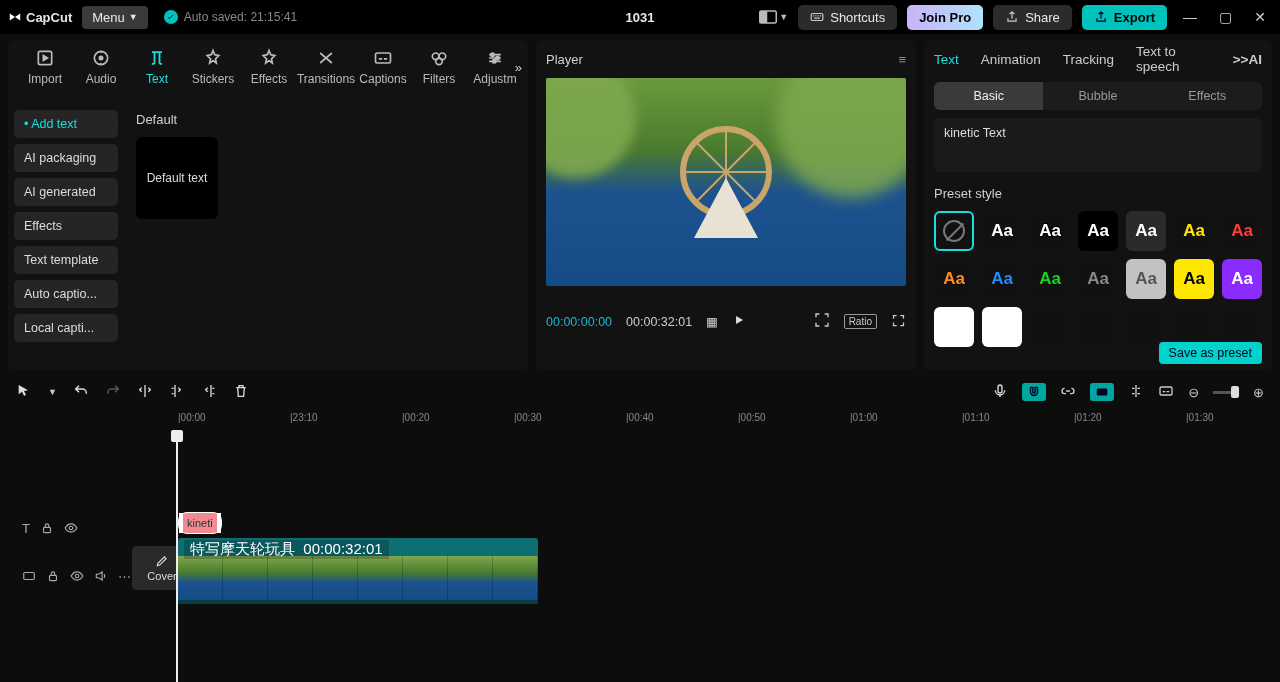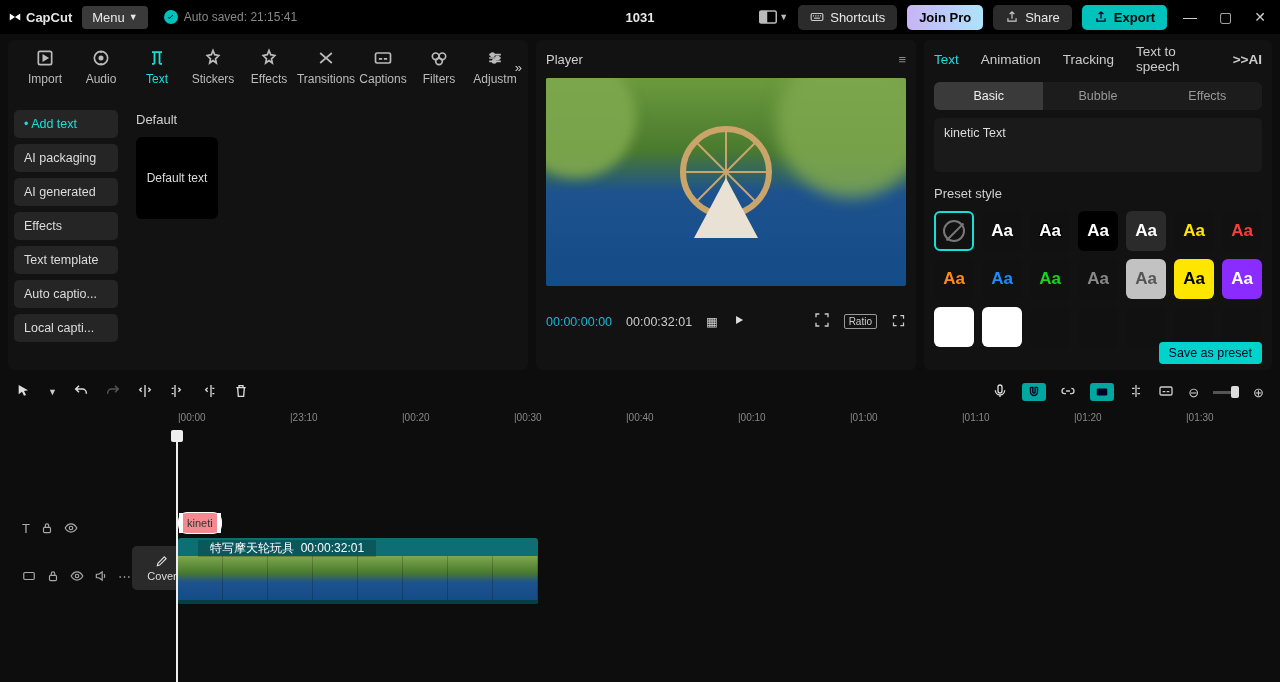--- a/index.html
+++ b/index.html
@@ -83,21 +83,21 @@
 .playhead .head{width:12px;height:12px;background:#eee;border-radius:2px;position:relative;left:-6px;}
 .playhead .line{width:1.5px;background:#eee;height:260px;position:relative;left:-1px;}
 .tracks { position:relative; height:260px;}
 .track-head { position:absolute; left:0; width:160px; height:32px; display:flex; align-items:center; gap:10px; padding-left:14px; color:#aaa;}
 .track-head svg{width:14px;height:14px;}
 .cover-btn { position:absolute; left:124px; width:60px; height:44px; background:#2a2a2a; border-radius:5px; display:flex; flex-direction:column; align-items:center; justify-content:center; font-size:11px; gap:2px; color:#ddd;}
 .text-clip { position:absolute; height:22px; background:#f28b91; border:1px solid #fff; border-radius:9px; display:flex; align-items:center; padding:0 8px; font-size:11px; color:#333;}
 .text-clip .h{position:absolute;width:4px;height:100%;background:#fff;top:0;}
 .text-clip .hl{left:0;} .text-clip .hr{right:0;}
 .video-clip { position:absolute; height:66px; border-radius:3px; overflow:hidden; background:#0d6e73;}
-.video-clip .label{position:absolute;top:2px;left:20px;font-size:12px;color:#fff;background:rgba(0,0,0,.2);padding:0 12px;z-index:2;}
+.video-clip .label{position:absolute;top:2px;left:6px;font-size:15px;color:#fff;background:rgba(0,0,0,.2);padding:0 6px;z-index:2;}
 .video-clip .thumbs{display:flex;height:44px;margin-top:18px;}
 .video-clip .th{flex:1;background:linear-gradient(180deg,#7fa84e 0%,#4a7a2e 38%,#1d528e 60%,#144c87 100%);border-right:1px solid rgba(0,0,0,.2);}
 .video-clip .audio{height:8px;background:#063f42;}
 </style>
 </head>
 <body>
 
 <div class="titlebar">
   <div class="logo">
     <svg viewBox="0 0 24 24">
@@ -384,21 +384,21 @@
 </div>
 
 <div class="timeline-wrap">
   <div style="position:relative;">
     <div class="ruler" id="ruler">
         <span class="mark" style="left: 6px;">|00:00</span>
         <span class="mark" style="left: 118px;">|23:10</span>
         <span class="mark" style="left: 230px;">|00:20</span>
         <span class="mark" style="left: 342px;">|00:30</span>
         <span class="mark" style="left: 454px;">|00:40</span>
-        <span class="mark" style="left: 566px;">|00:10</span>
+        <span class="mark" style="left: 566px;">|00:50</span>
         <span class="mark" style="left: 678px;">|01:00</span>
         <span class="mark" style="left: 790px;">|01:10</span>
         <span class="mark" style="left: 902px;">|01:20</span>
         <span class="mark" style="left: 1014px;">|01:30</span>
       </div>
     <div class="tracks">
       <div class="playhead">
           <div class="head"></div>
           <div class="line"></div>
         </div>

